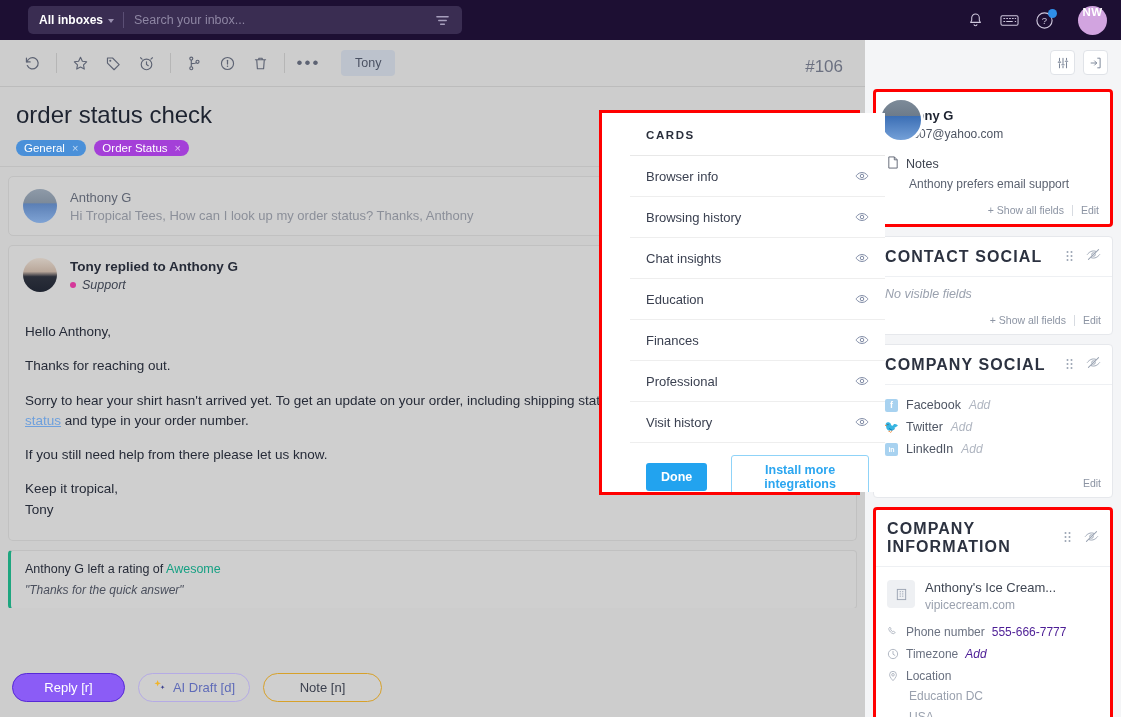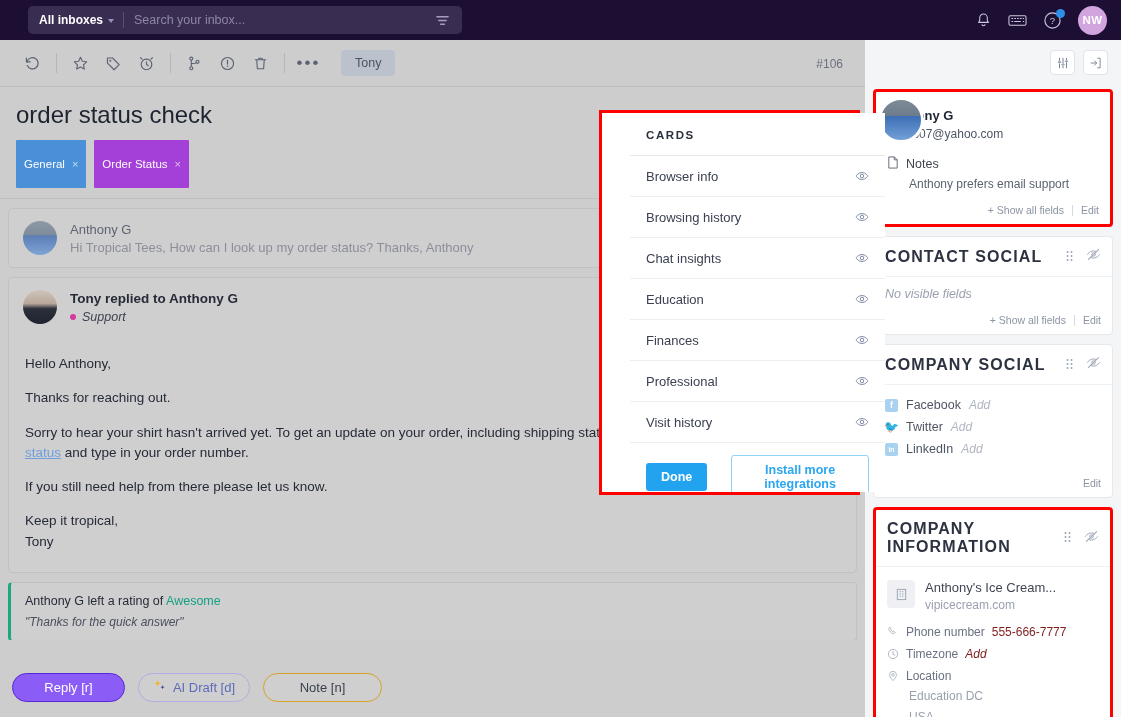--- a/index.html
+++ b/index.html
@@ -44,22 +44,22 @@
     padding-right: 14px;
   }
   .tr-ic { color:#cfc8dd; display:flex; align-items:center; cursor:pointer; position:relative; }
   .badge-dot {
     position:absolute; top:-2px; right:-3px; width:9px; height:9px;
     border-radius:50%; background:#2f8fe8;
   }
   .avatar-nw {
     width: 29px; height: 29px; border-radius: 50%;
     background: #d2a4e0; color: #fff;
-    display:flex; align-items:center; justify-content:center;
-    font-size: 11.5px; font-weight: bold; letter-spacing:.3px;
+    display:flex; justify-content:center;
+    font-size: 11.5px; font-weight: bold; letter-spacing:.3px;margin-left:8px;
   }
 
   
   .main {
     position: absolute; top: 40px; left: 0; width: 865px; height: 677px;
     background: #cdcdcd;
   }
   .toolbar {
     height: 47px; display:flex; align-items:center; gap: 0;
     padding-left: 16px; border-bottom: 1px solid #bcbcbc;
@@ -70,28 +70,28 @@
     color: #5d6373; cursor: pointer; border-radius: 4px;
   }
   .tb-sep { width:1px; height:20px; background:#b6b6b6; margin:0 7px; }
   .dots { letter-spacing: 2px; font-size: 17px; color:#5d6373; line-height: 8px; }
   .assignee-chip {
     margin-left: 16px; background: #bcc2cc; color: #4b5263;
     font-size: 12.5px; padding: 6px 14px; border-radius: 4px; cursor:pointer;
   }
   .conv-id {
     position:absolute; right: 22px; top: 17px;
-    font-size: 12px; color: #6b7080;
+    font-size: 17px; color: #6b7080;
   }
   .convhead { padding: 14px 0 10px 16px; border-bottom: 1px solid #c0c0c0; }
   .conv-title { font-size: 24px; color: #1d2330; font-weight: normal; }
   .tags { display:flex; gap: 8px; margin-top: 11px; }
   .tag {
     display:flex; align-items:flex-start; gap: 7px;
-    font-size: 11.5px; color: #fff; padding: 18px 8px; border-radius: 1px;
+    font-size: 11.5px; color: #fff; padding: 2px 8px; border-radius: 8px;
     cursor: pointer;
   }
   .tag .x { opacity:.65; font-size: 11px; }
 
   .scroll { height: 441px; overflow: hidden; position: relative; }
   .msgcard {
     background: #cfcfcf; border: 1px solid #c1c1c1; border-radius: 5px;
     margin: 9px 8px 0 8px;
   }
   .msgrow { display:flex; align-items:center; gap: 13px; padding: 12px 14px; }
@@ -199,21 +199,21 @@
   .soc-ic { width:13px; height:13px; border-radius:2px; display:flex;
             align-items:center; justify-content:center; color:#fff; font-size:9px;
             font-weight:bold; background:#a8d2f0; flex:none; }
   .co-top { display:flex; align-items:flex-start; gap:10px; margin-bottom: 13px; }
   .co-logo { width: 28px; height: 28px; border-radius:4px; background:#eef0f3;
              display:flex; align-items:center; justify-content:center; color:#9aa3b2; flex:none;}
   .co-name { font-size: 13px; color: #3f4653; }
   .co-dom { font-size: 12px; color: #9aa1ae; margin-top: 3px; }
   .f-row { display:flex; align-items:center; gap:7px; font-size: 12px;
            color: #6a7180; margin-bottom: 8px; }
-  .f-val { color: #7f1d1d; }
+  .f-val { color: #4c1d95; }
   .f-val.add { font-style: italic; }
   .f-ind { font-size: 12px; color:#9aa1ae; margin: 0 0 7px 22px; }
   .fi { color:#a6adba; display:flex; align-items:center; flex:none; }
 </style>
 </head>
 <body>
 
 <div class="app">
 
   <div class="topbar">

